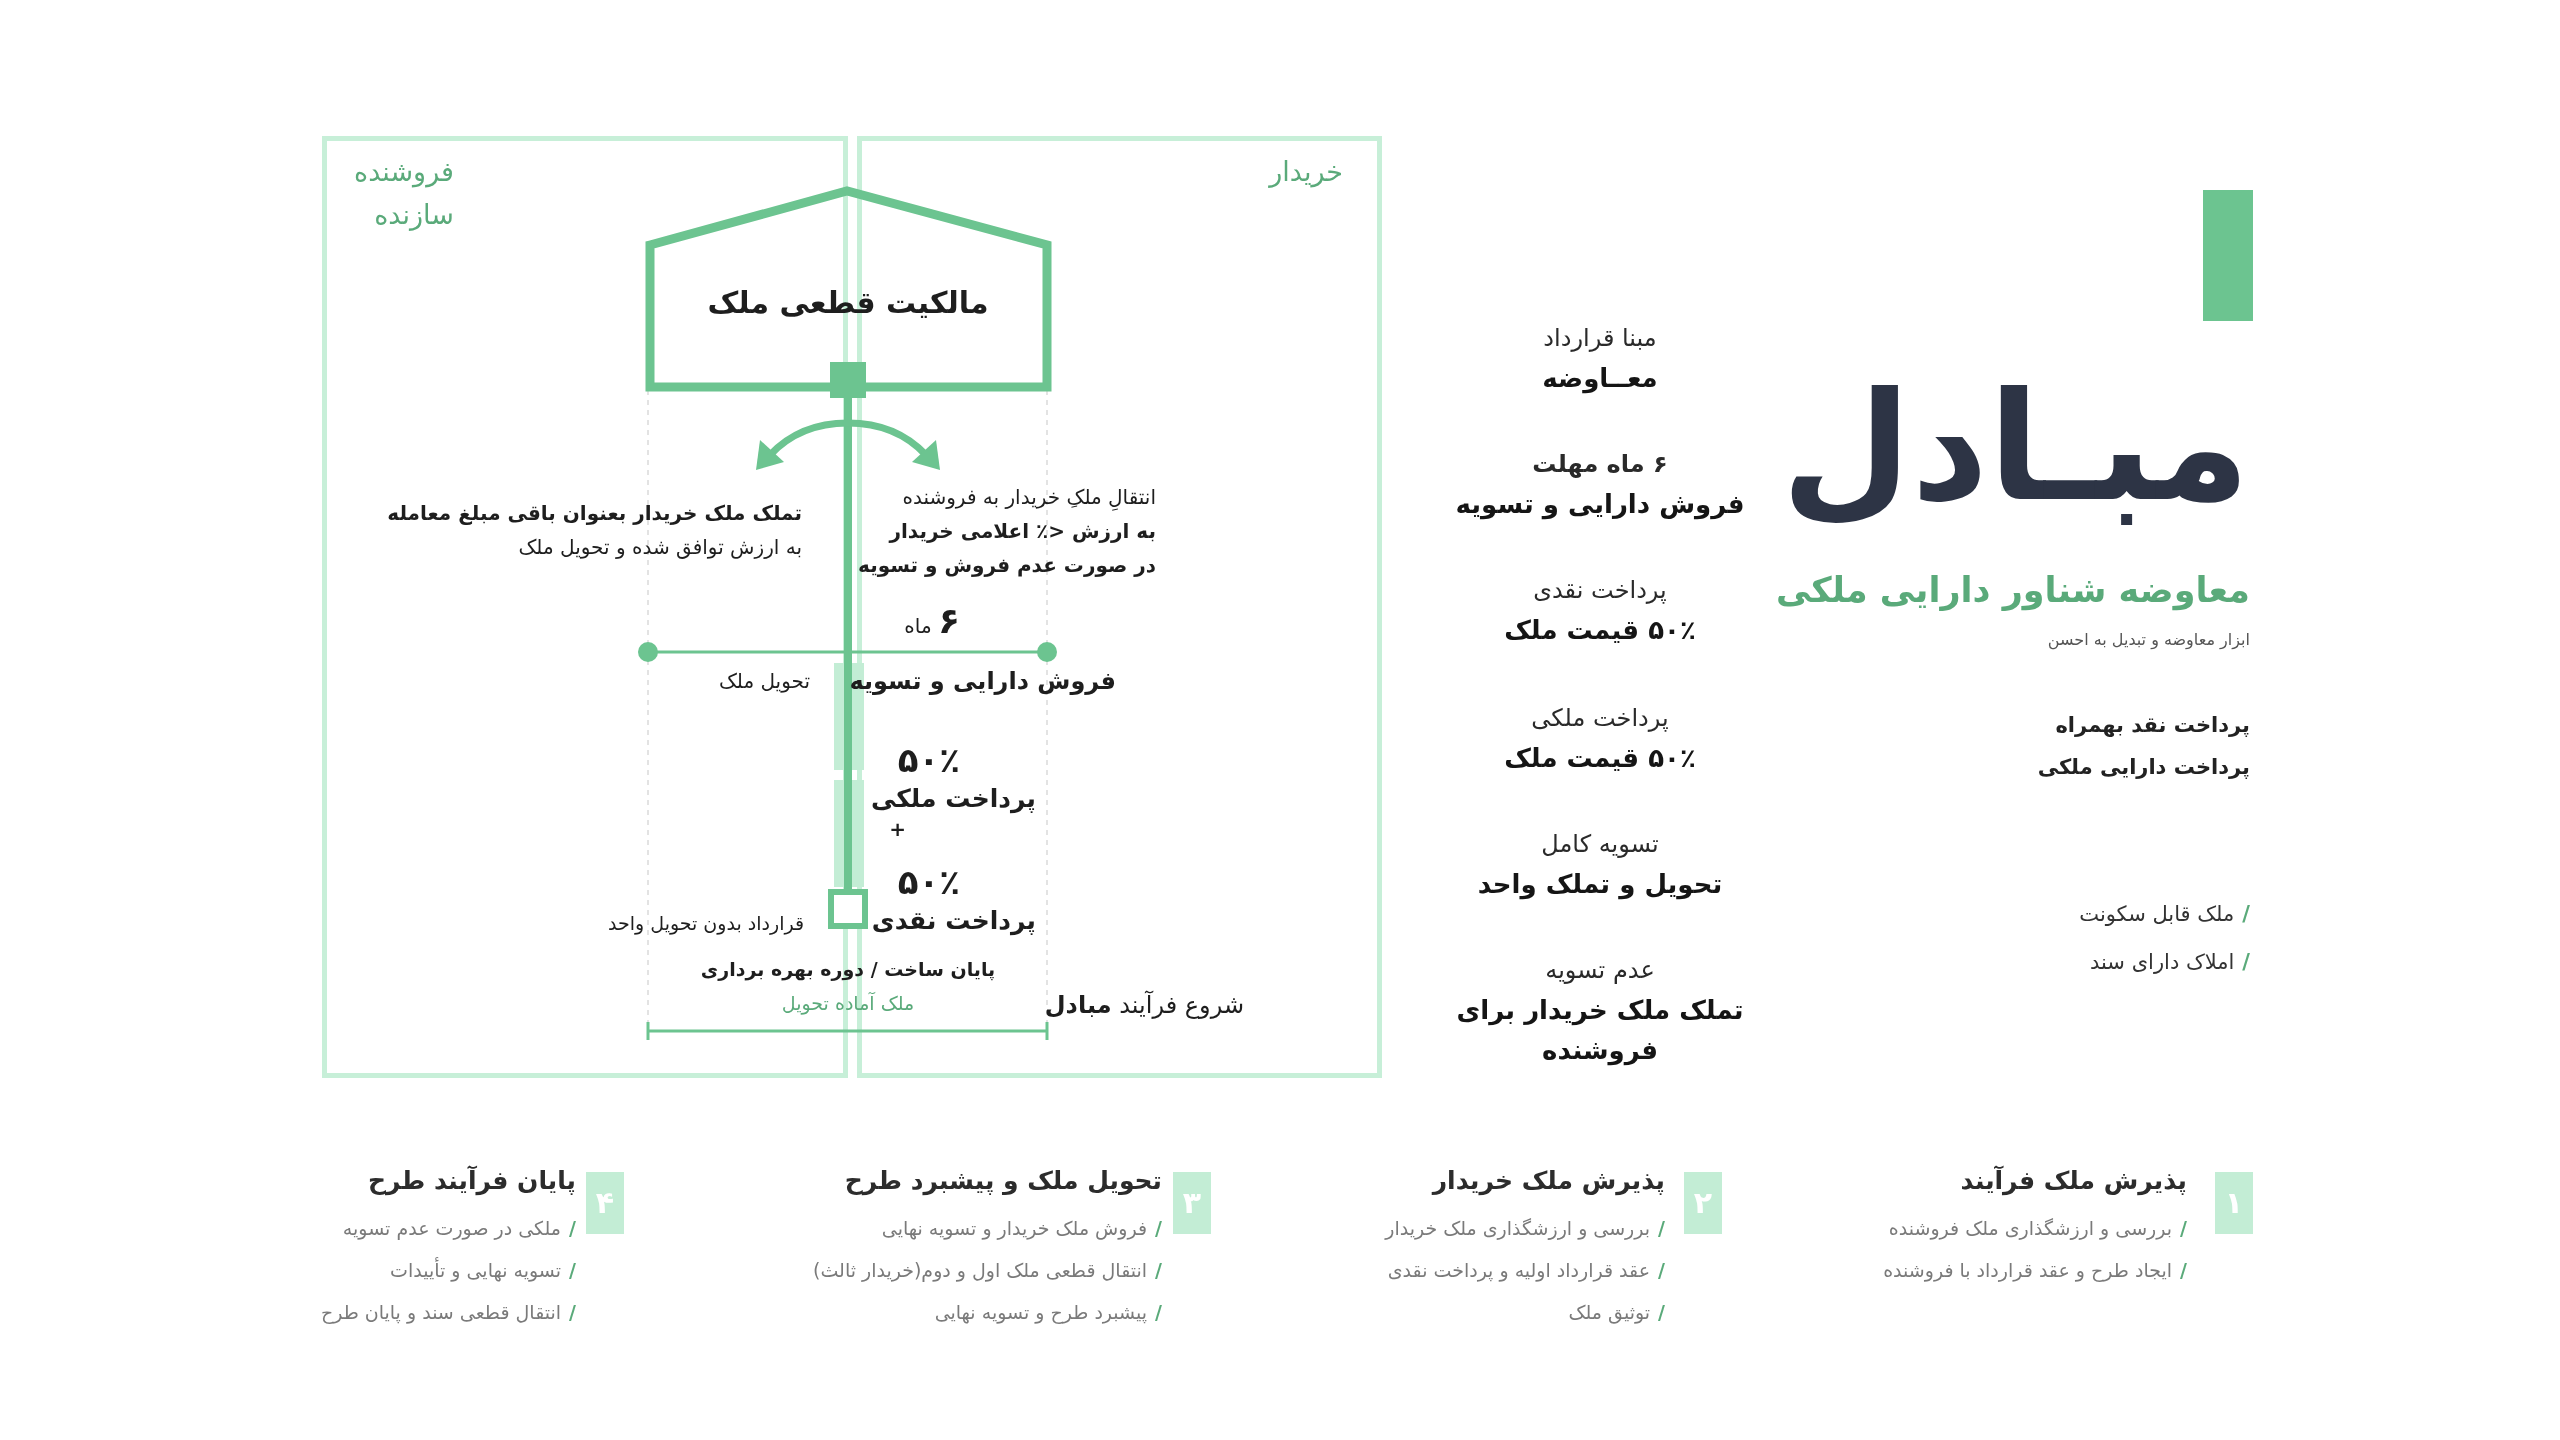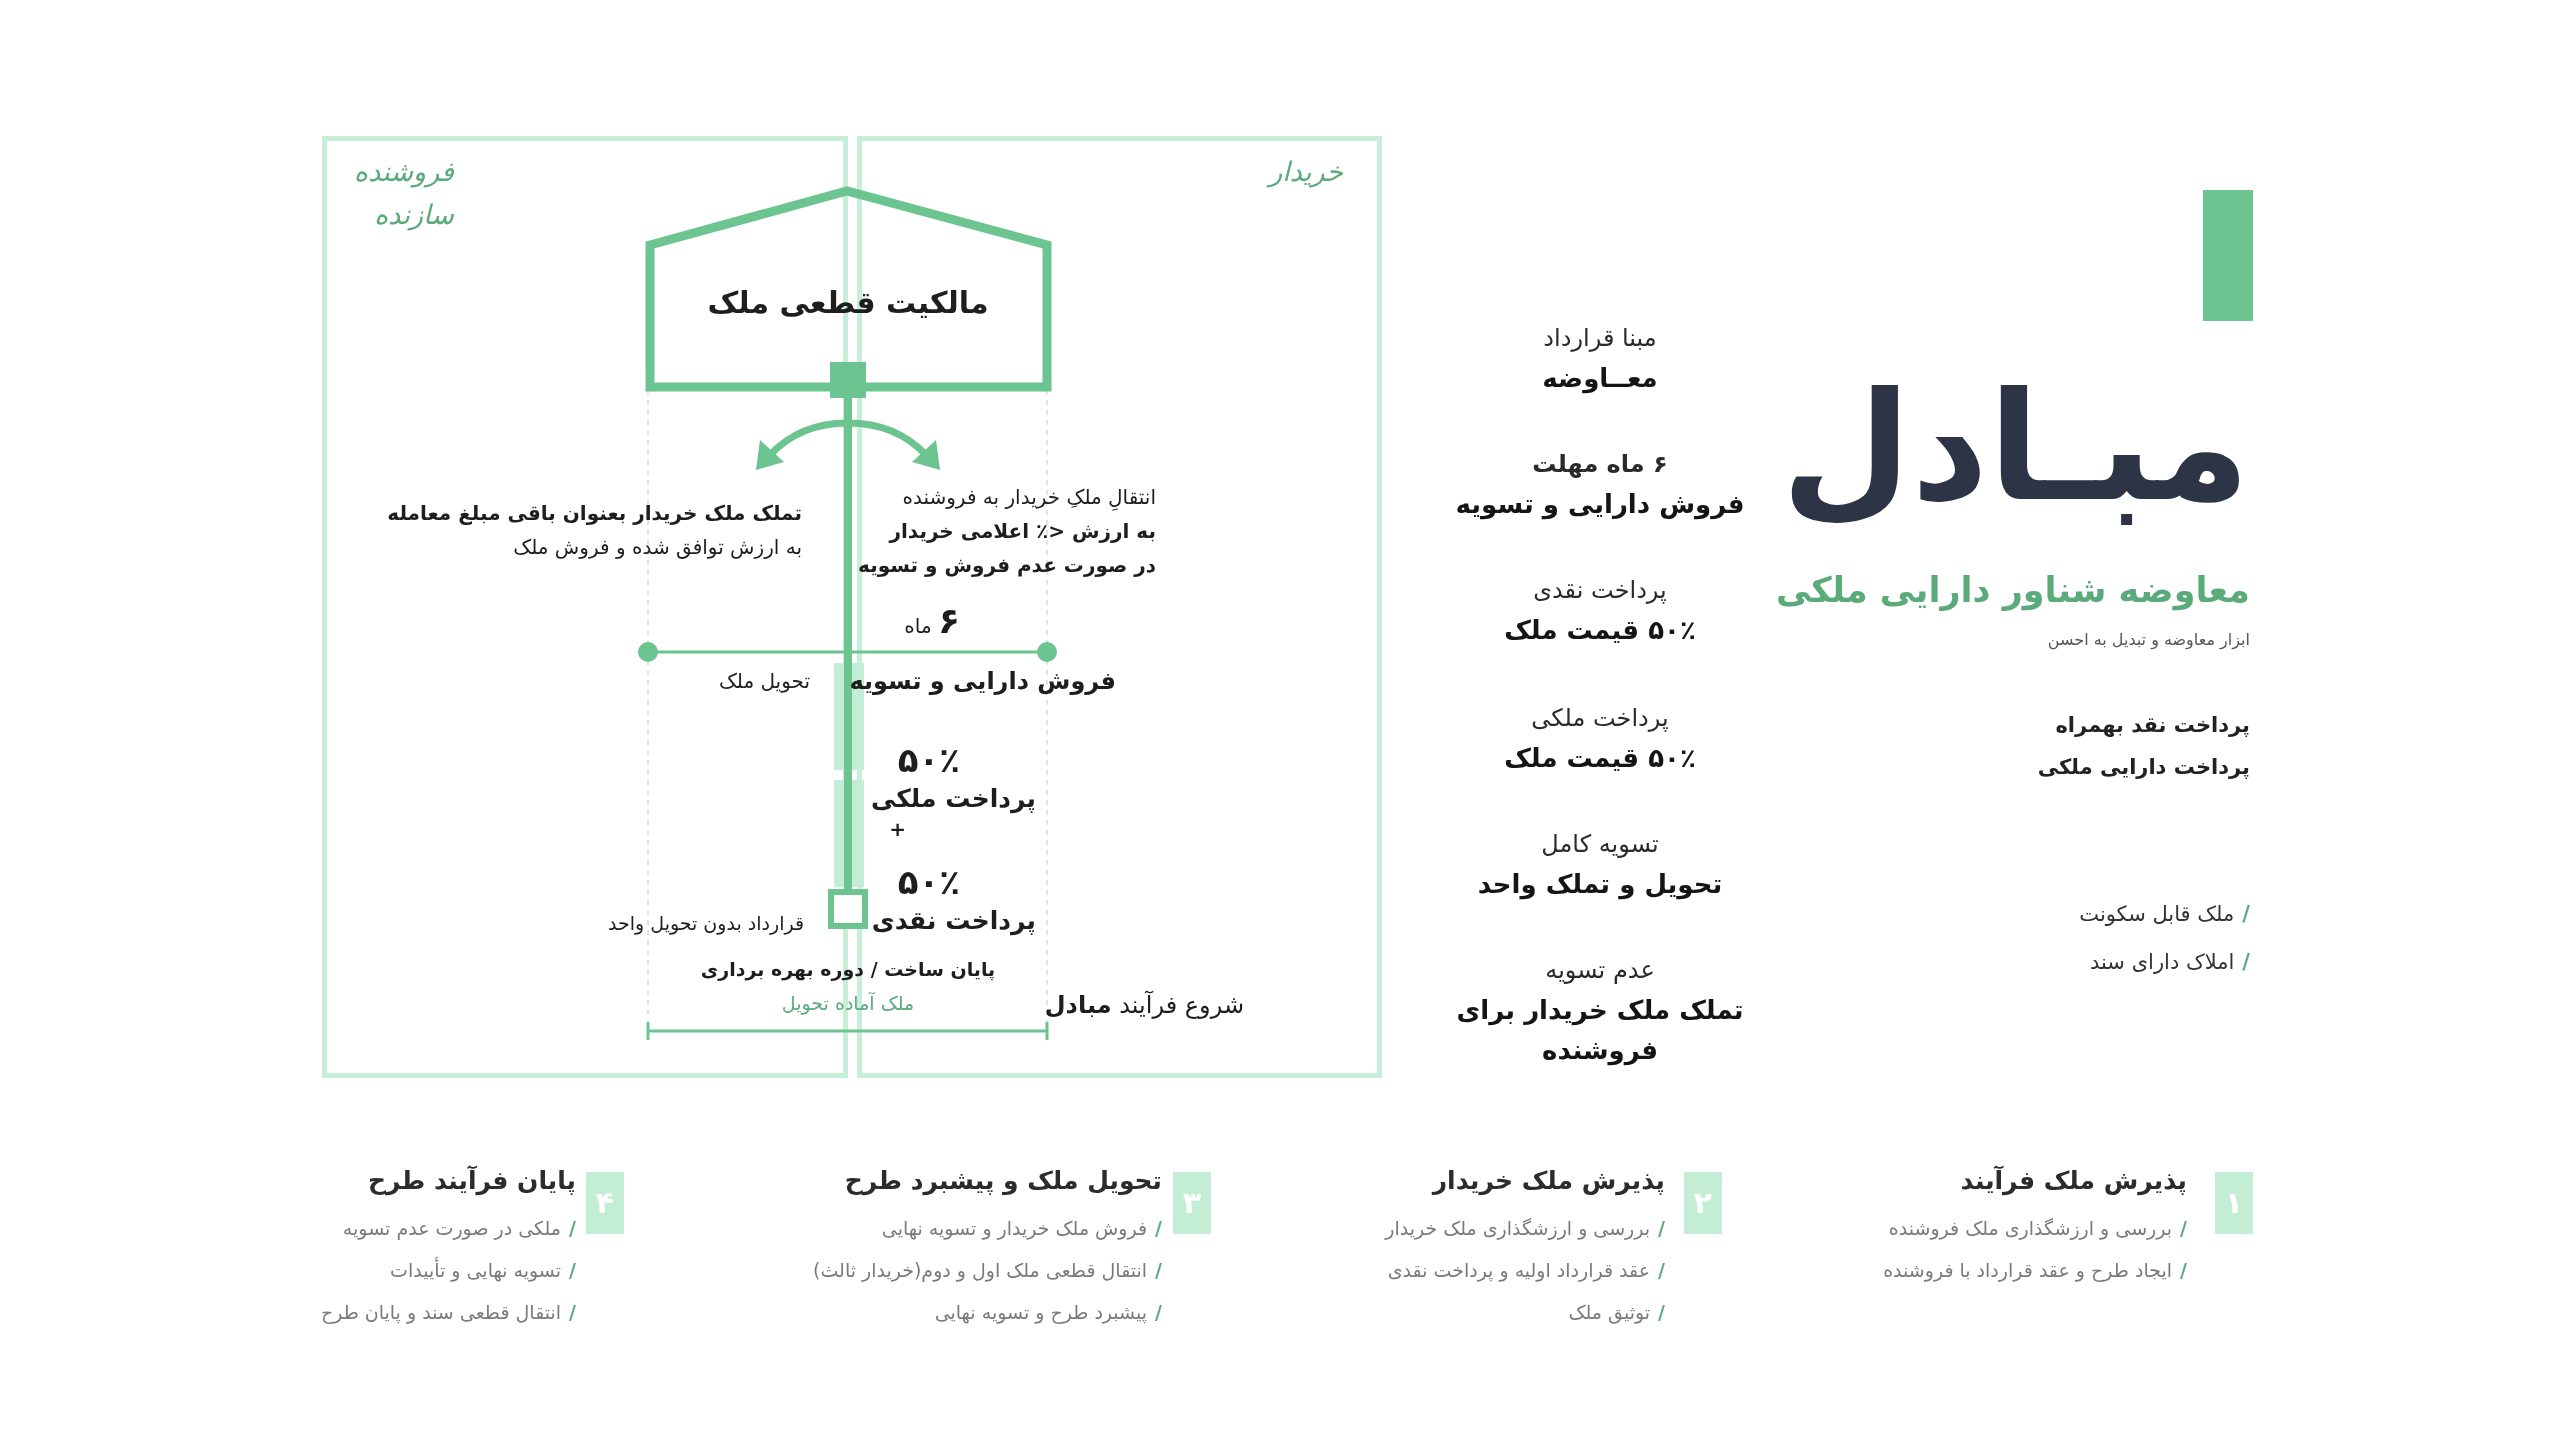--- a/index.html
+++ b/index.html
@@ -1,20 +1,20 @@
 <!DOCTYPE html>
 <html><head>
 <meta charset="utf-8">
 <style>
   html,body{margin:0;padding:0;background:#fff;}
   body{width:2560px;height:1440px;position:relative;overflow:hidden;font-family:"DejaVu Sans","Liberation Sans",sans-serif;color:#1e1e1e;}
   .abs{position:absolute;}
   
   .frame{position:absolute;border:5px solid #c7efd8;box-sizing:border-box;}
-  .frame-label{position:absolute;color:#5aaa7a;font-size:27px;line-height:43px;direction:rtl;font-style:italic;}
+  .frame-label{position:absolute;color:#5aaa7a;font-size:27px;line-height:43px;direction:rtl;}
   
   .accent-bar{position:absolute;left:2203px;top:190px;width:50px;height:131px;background:#6cc490;}
   .hero-title{position:absolute;right:310px;top:360px;font-size:150px;font-weight:bold;color:#2d3445;direction:rtl;letter-spacing:2px;margin-left:29px;}
   .hero-sub{position:absolute;right:310px;top:570px;font-size:35px;font-weight:bold;color:#5aaa7a;direction:rtl;}
   .hero-caption{position:absolute;right:310px;top:630px;font-size:16px;color:#555;direction:rtl;}
   .hero-pay{position:absolute;right:310px;top:704px;font-size:21px;font-weight:bold;color:#222;direction:rtl;line-height:42px;text-align:right;}
   .bullets{position:absolute;right:310px;top:890px;direction:rtl;text-align:right;}
   .bullet{font-size:21px;color:#333;line-height:48px;}
   .slash{color:#5aaa7a;font-weight:bold;margin-left:8px;}
   
@@ -106,21 +106,21 @@
 
   <line x1="648" y1="1031" x2="1047" y2="1031" stroke="#6cc490" stroke-width="3"></line>
   <line x1="648" y1="1022" x2="648" y2="1040" stroke="#6cc490" stroke-width="3"></line>
   <line x1="1047" y1="1022" x2="1047" y2="1040" stroke="#6cc490" stroke-width="3"></line>
 </svg>
 
 <div class="dtext bold" style="left:650px;width:396px;top:286px;text-align:center;font-size:30px;">مالکیت قطعی ملک</div>
 
 <div class="dtext" style="right:1758px;top:496px;">
   <div class="bold">تملک ملک خریدار بعنوان باقی مبلغ معامله</div>
-  <div>به ارزش توافق شده و فروش ملک</div>
+  <div>به ارزش توافق شده و تحویل ملک</div>
 </div>
 <div class="dtext" style="right:1404px;top:480px;">
   <div>انتقالِ ملکِ خریدار به فروشنده</div>
   <div class="bold">به ارزش &lt;٪ اعلامی خریدار</div>
   <div class="bold">در صورت عدم فروش و تسویه</div>
 </div>
 <div class="dtext" style="right:1600px;top:604px;">
   <span class="bold" style="font-size:36px;">۶</span>
   <span>ماه</span>
 </div>

